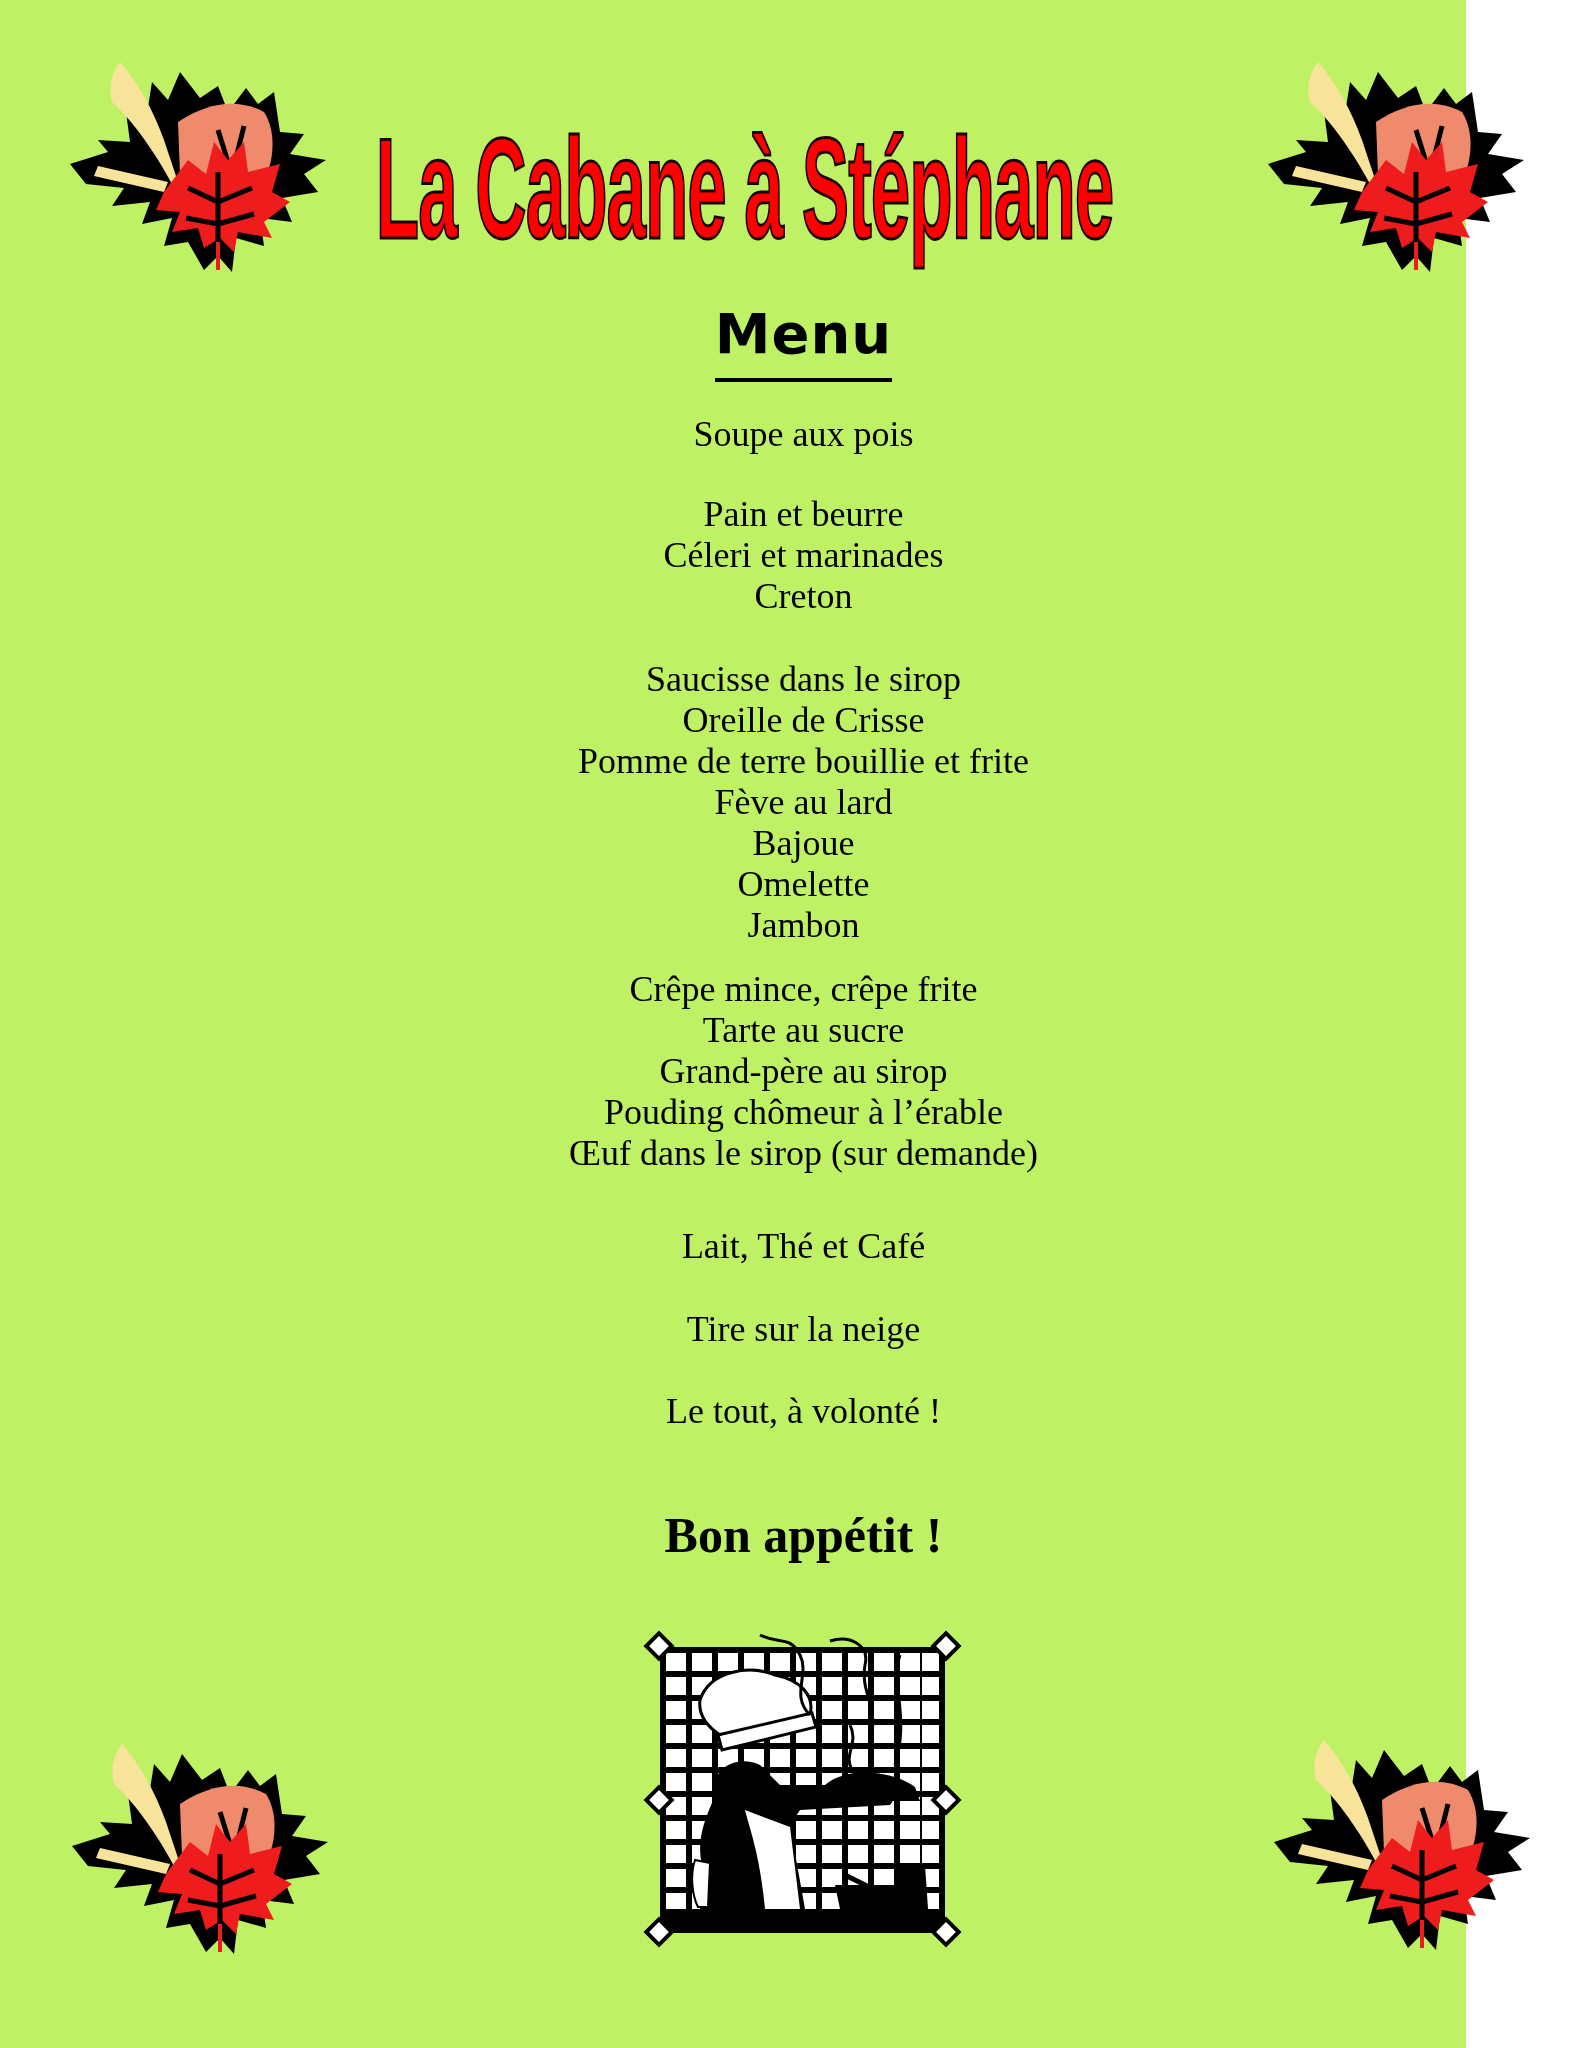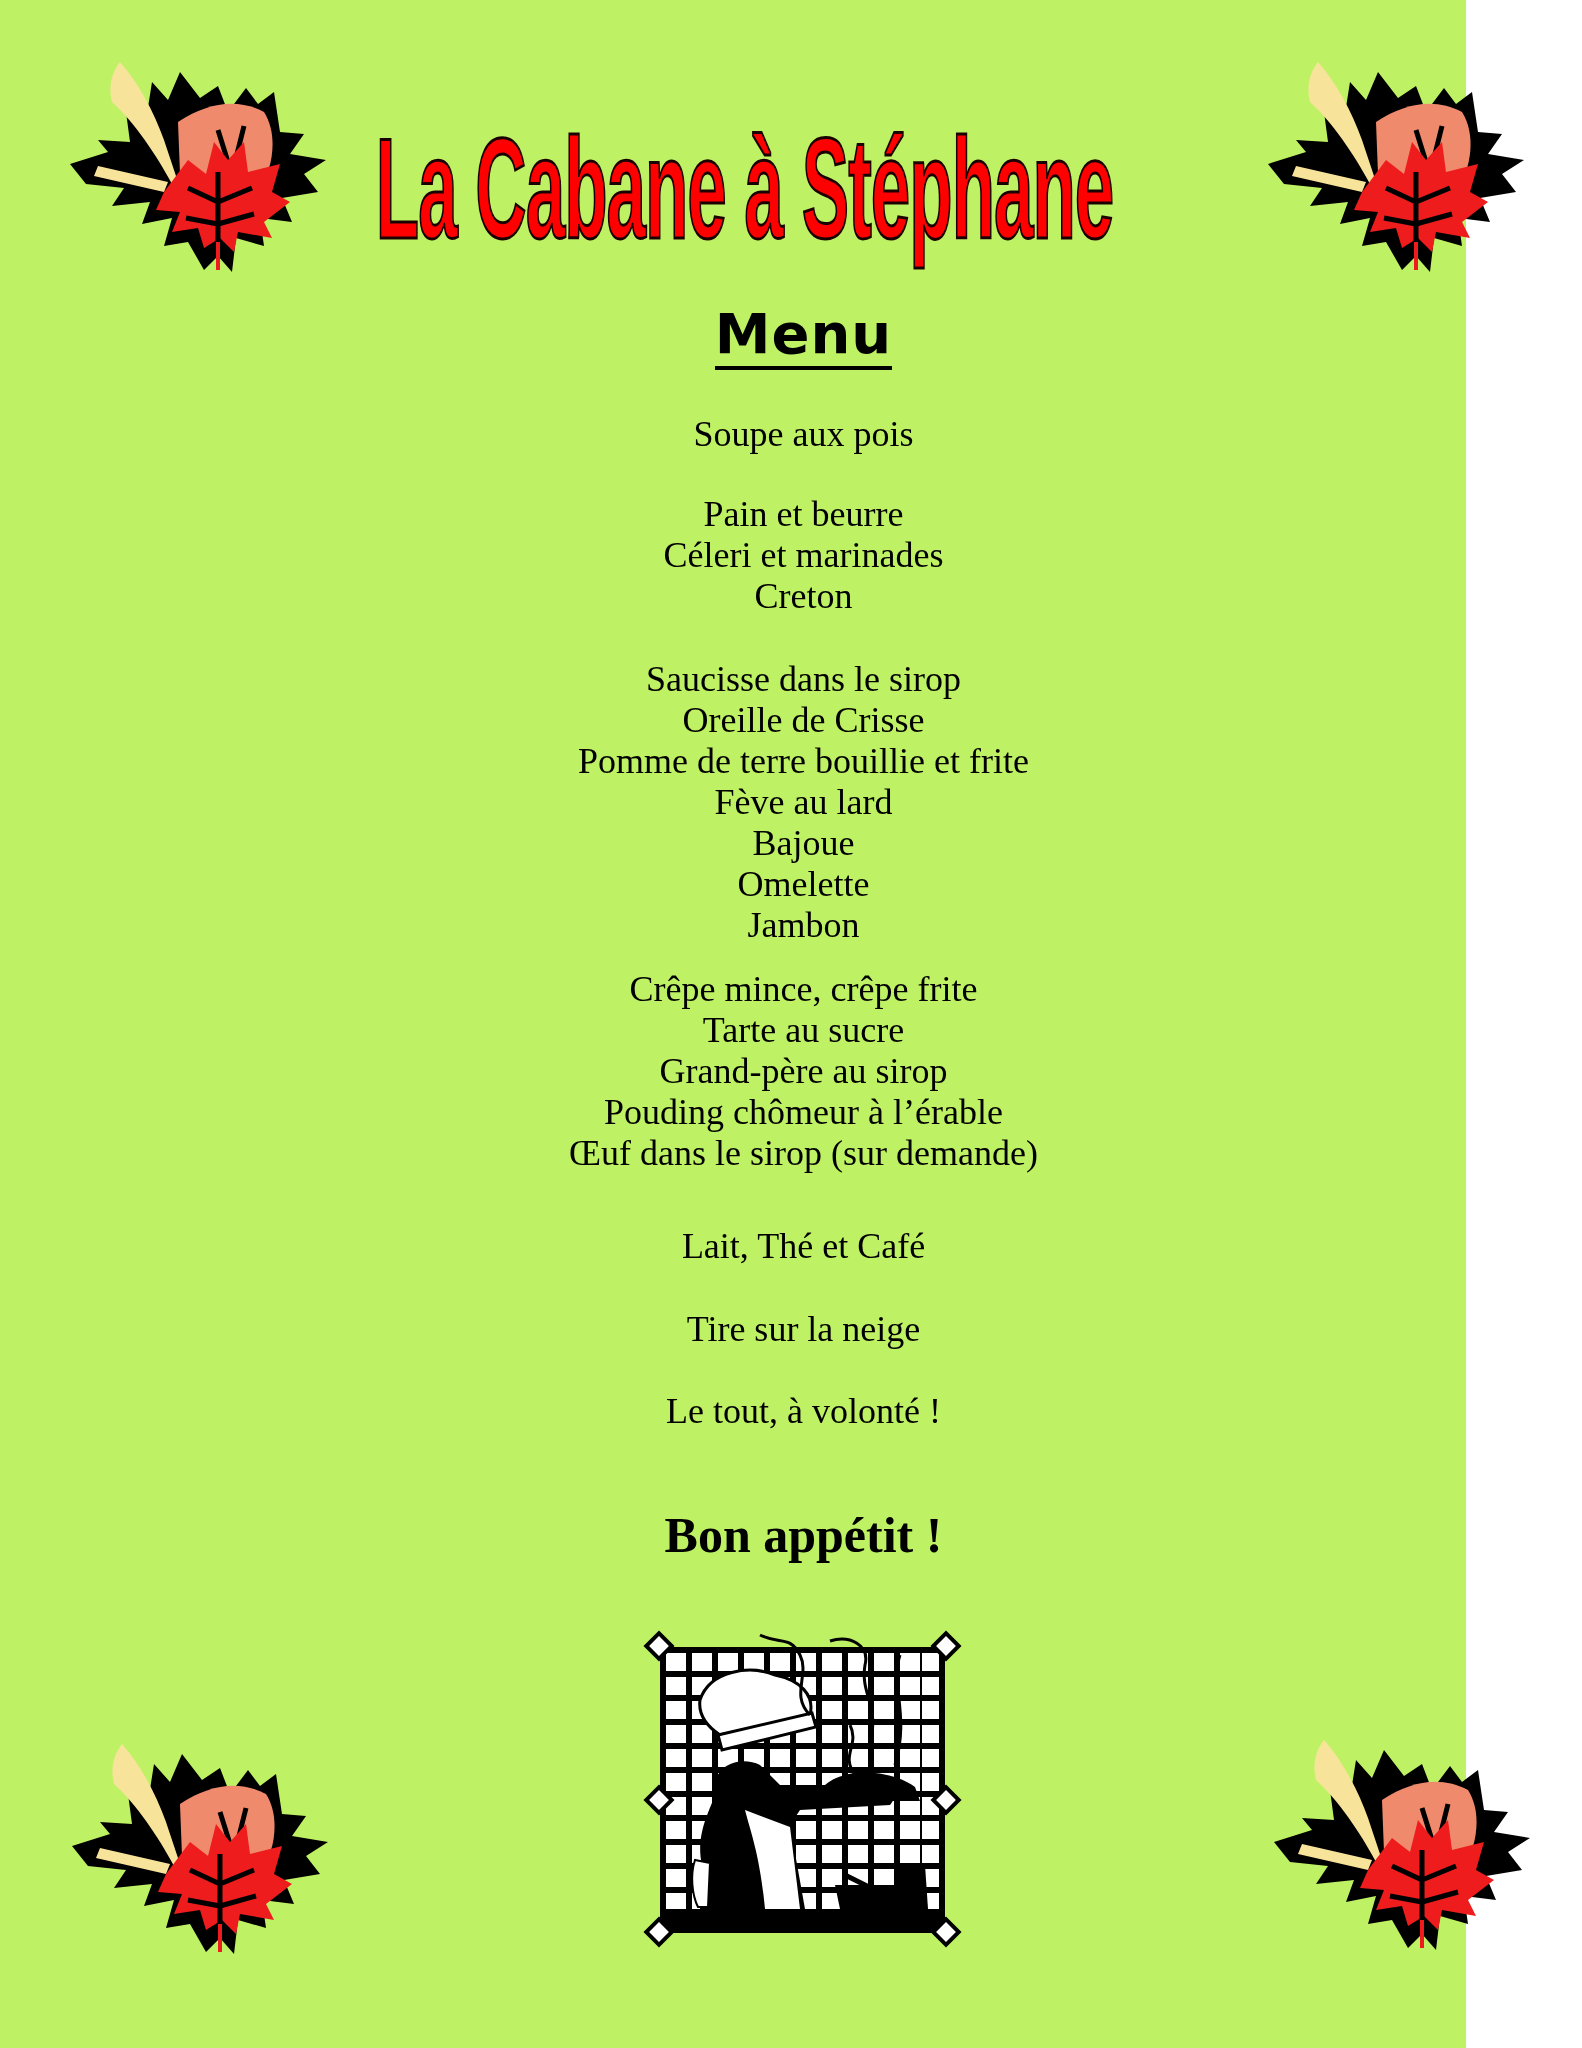--- a/index.html
+++ b/index.html
@@ -33,21 +33,21 @@
   }
   .menu-heading span {
     font-family: "DejaVu Sans", sans-serif;
     font-weight: bold;
     font-size: 56px;
     line-height: 70px;
     color: #000;
     letter-spacing: 1px;
     display: inline-block;
     border-bottom: 4px solid #000;
-    padding-bottom: 0;
+    padding-bottom: 12px;
     line-height: 64px;
   }
 
   .line {
     position: absolute; left: 0; width: 1607px;
     text-align: center;
     font-family: "Liberation Serif", serif;
     font-size: 36px;
     line-height: 41px;
     color: #000;

